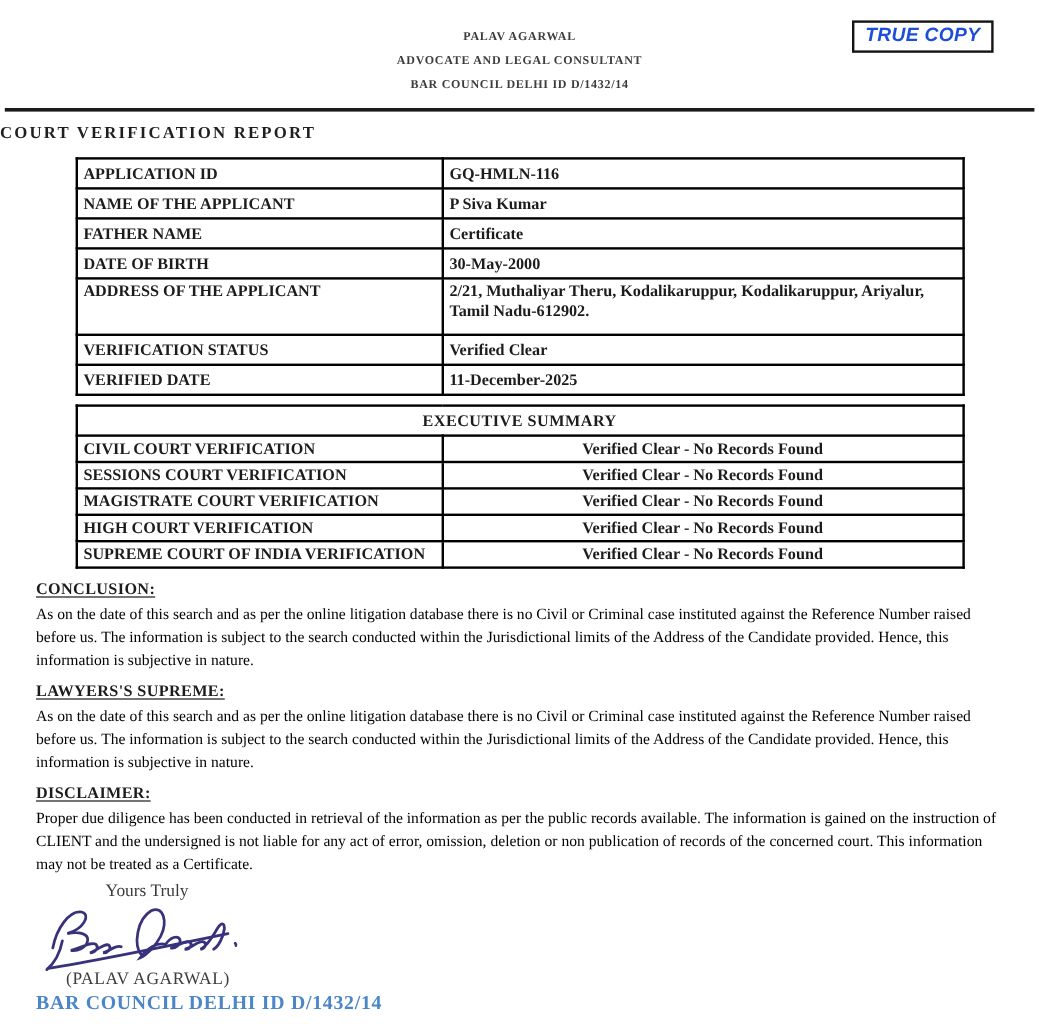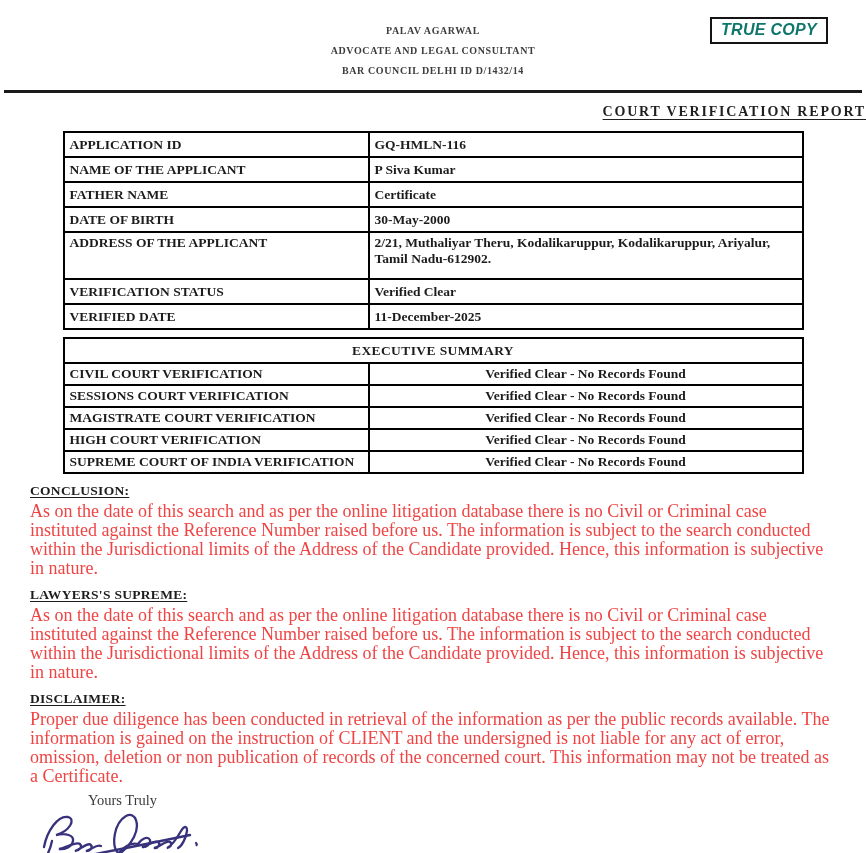--- a/index.html
+++ b/index.html
@@ -16,28 +16,27 @@
   .letterhead .line {
     font-size:10px; font-weight:bold; line-height:20px;
     color:#3d3d3d; letter-spacing:0.6px;
   }
   .stamp {
     position:absolute; top:17px; right:38px;
     border:2px solid #141414; background:#fff;
     padding:2px 9px 3px 9px;
     font-family:"Liberation Sans", sans-serif;
     font-weight:bold; font-style:italic;
-    font-size:16px; color:#0f766e; letter-spacing:0.3px;
+    font-size:16px; color:#1d4ed8; letter-spacing:0.3px;
   }
   .rule { margin:9px 4px 0 4px; height:3px; background:#1a1a1a; }
   .report-title {
-    margin-top:11px; text-align:right;
+    margin-top:11px; text-align:left;
     font-size:14px; font-weight:bold; letter-spacing:1.8px;
     color:#1f1f1f;
-    text-decoration:underline;
     text-underline-offset:3px;
   }
   
   table.doc {
     border-collapse:collapse;
     margin:11px auto 0 auto;
     width:741px;
     table-layout:fixed;
   }
   table.doc td {
@@ -58,21 +57,21 @@
   
   .section { margin:0 30px; }
   .sec-head {
     margin-top:9px;
     font-size:13.5px; font-weight:bold; color:#1c1c1c;
     letter-spacing:0.3px;
     text-decoration:underline; text-underline-offset:2px;
   }
   .sec-body {
     margin:3px 0 0 0;
-    font-size:18px; line-height:19px; color:#ef4444;
+    font-size:13px; line-height:19px; color:#000000;
     width:806px;
   }
   
   .salutation { margin:6px 0 0 88px; font-size:14.5px; color:#3a3a3a; }
   .sig-svg { display:block; margin:-2px 0 0 30px; }
   .sig-name { margin:-4px 0 0 55px; font-size:14.5px; color:#3d3d3d; letter-spacing:0.5px; }
   .sig-bar {
     margin:1px 0 0 30px;
     font-size:16.5px; font-weight:bold; letter-spacing:0.6px;
     color:#4a86c8;

